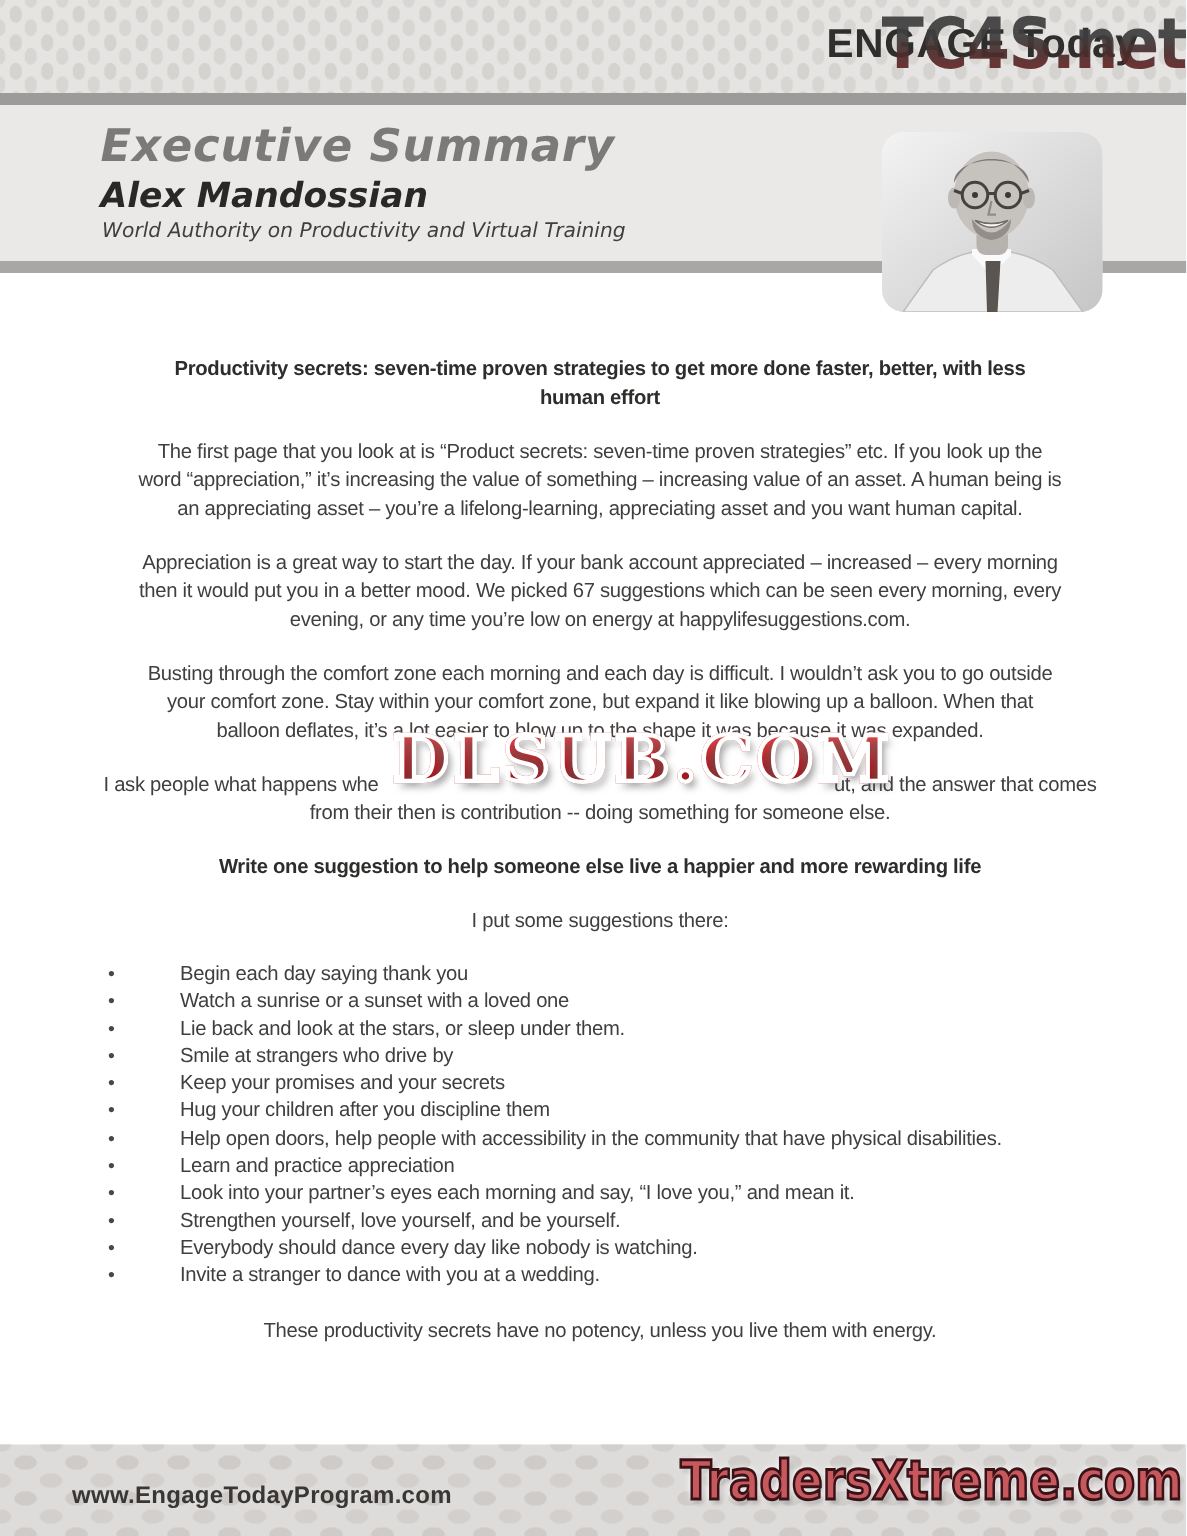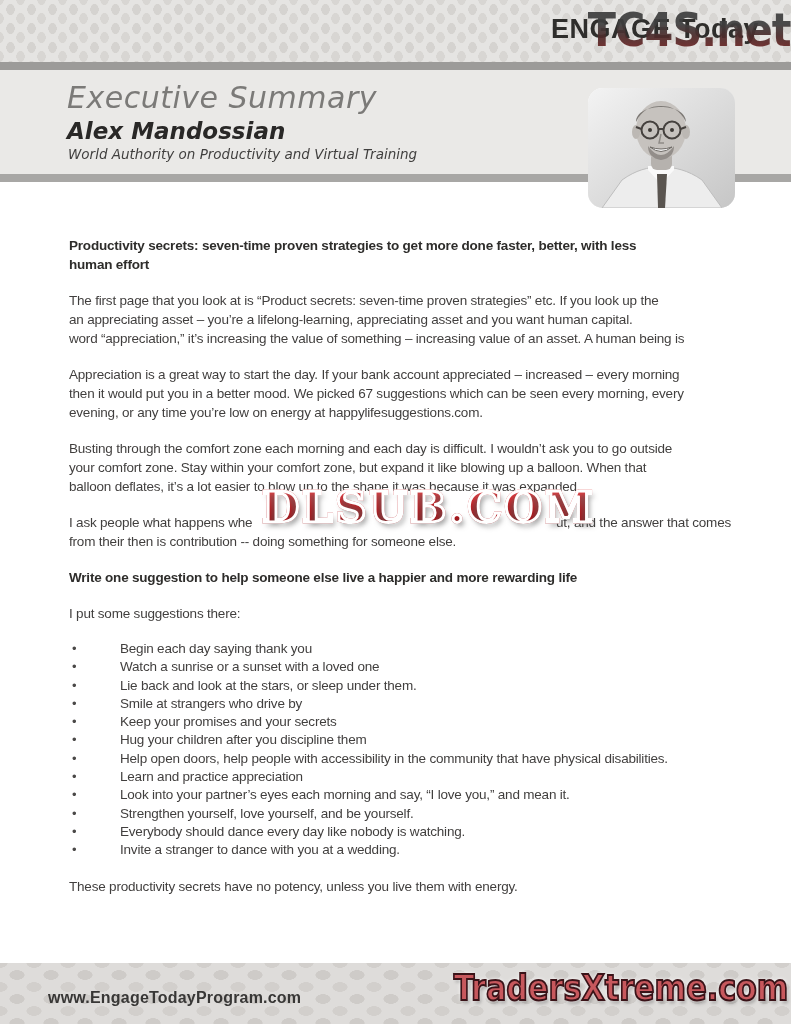--- a/index.html
+++ b/index.html
@@ -34,21 +34,21 @@
     text-shadow:none; z-index:4;
   }
   .bar-1{ position:absolute; left:0; top:62px; width:791px; height:8px; background:#9c9b99; }
   
   .band-title{
     position:absolute; left:0; top:70px; width:791px; height:104px;
     background:#eae9e7;
   }
   .title-exec{
     position:absolute; left:67px; top:10px;
-    font-family:"DejaVu Sans", sans-serif; font-style:italic; font-weight:normal;
+    font-family:"DejaVu Sans", sans-serif; font-style:italic; font-weight:bold;
     font-size:30px; color:#7b7a78; letter-spacing:0.5px;
   }
   .title-author{
     position:absolute; left:67px; top:48px;
     font-family:"DejaVu Sans", sans-serif; font-style:italic; font-weight:bold;
     font-size:23px; color:#292827;
   }
   .title-sub{
     position:absolute; left:68px; top:76px;
     font-family:"DejaVu Sans", sans-serif; font-style:italic;
@@ -63,21 +63,21 @@
     box-shadow:0 0 0 1px rgba(255,255,255,0.6) inset;
   }
   .photo svg{ display:block; }
   
   .content{
     position:absolute; left:69px; top:236px; width:662px;
     font-size:13.5px; line-height:19px; color:#413f3e; letter-spacing:-0.2px;
   }
   .tl{ white-space:nowrap; height:19px; }
   .bold-block .tl{ font-weight:bold; color:#2e2d2b; }
-  .blk{ margin-bottom:17px; }
+  .blk{ margin-bottom:17px;text-align:center; }
   .p4-line1{ display:flex; justify-content:space-between; height:19px; }
   .bullets{ list-style:none; margin:1px 0 17px 0; }
   .bullets li{
     position:relative; padding-left:51px; line-height:18.3px;
     white-space:nowrap;
   }
   .bullets li::before{
     content:"\2022"; position:absolute; left:3px; top:0; color:#4a4847; font-size:13px;
   }
   
@@ -173,22 +173,22 @@
 
   <div class="content">
 
     <div class="blk bold-block">
       <div class="tl">Productivity secrets: seven-time proven strategies to get more done faster, better, with less</div>
       <div class="tl">human effort</div>
     </div>
 
     <div class="blk">
       <div class="tl">The first page that you look at is “Product secrets: seven-time proven strategies” etc. If you look up the</div>
+      <div class="tl">word “appreciation,” it’s increasing the value of something – increasing value of an asset. A human being is</div>
       <div class="tl">an appreciating asset – you’re a lifelong-learning, appreciating asset and you want human capital.</div>
-      <div class="tl">word “appreciation,” it’s increasing the value of something – increasing value of an asset. A human being is</div>
     </div>
 
     <div class="blk">
       <div class="tl">Appreciation is a great way to start the day. If your bank account appreciated – increased – every morning</div>
       <div class="tl">then it would put you in a better mood. We picked 67 suggestions which can be seen every morning, every</div>
       <div class="tl">evening, or any time you’re low on energy at happylifesuggestions.com.</div>
     </div>
 
     <div class="blk">
       <div class="tl">Busting through the comfort zone each morning and each day is difficult. I wouldn’t ask you to go outside</div>

